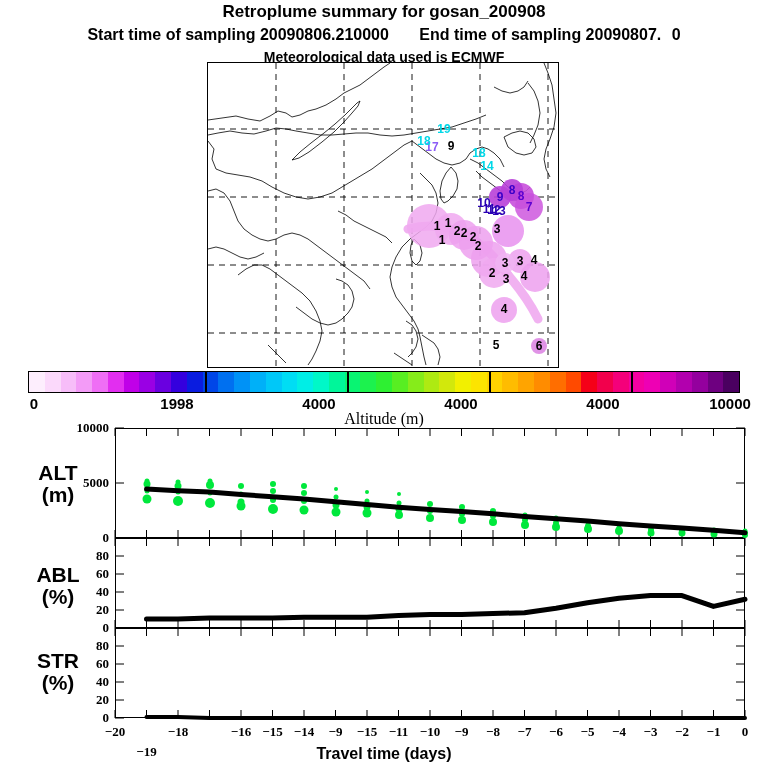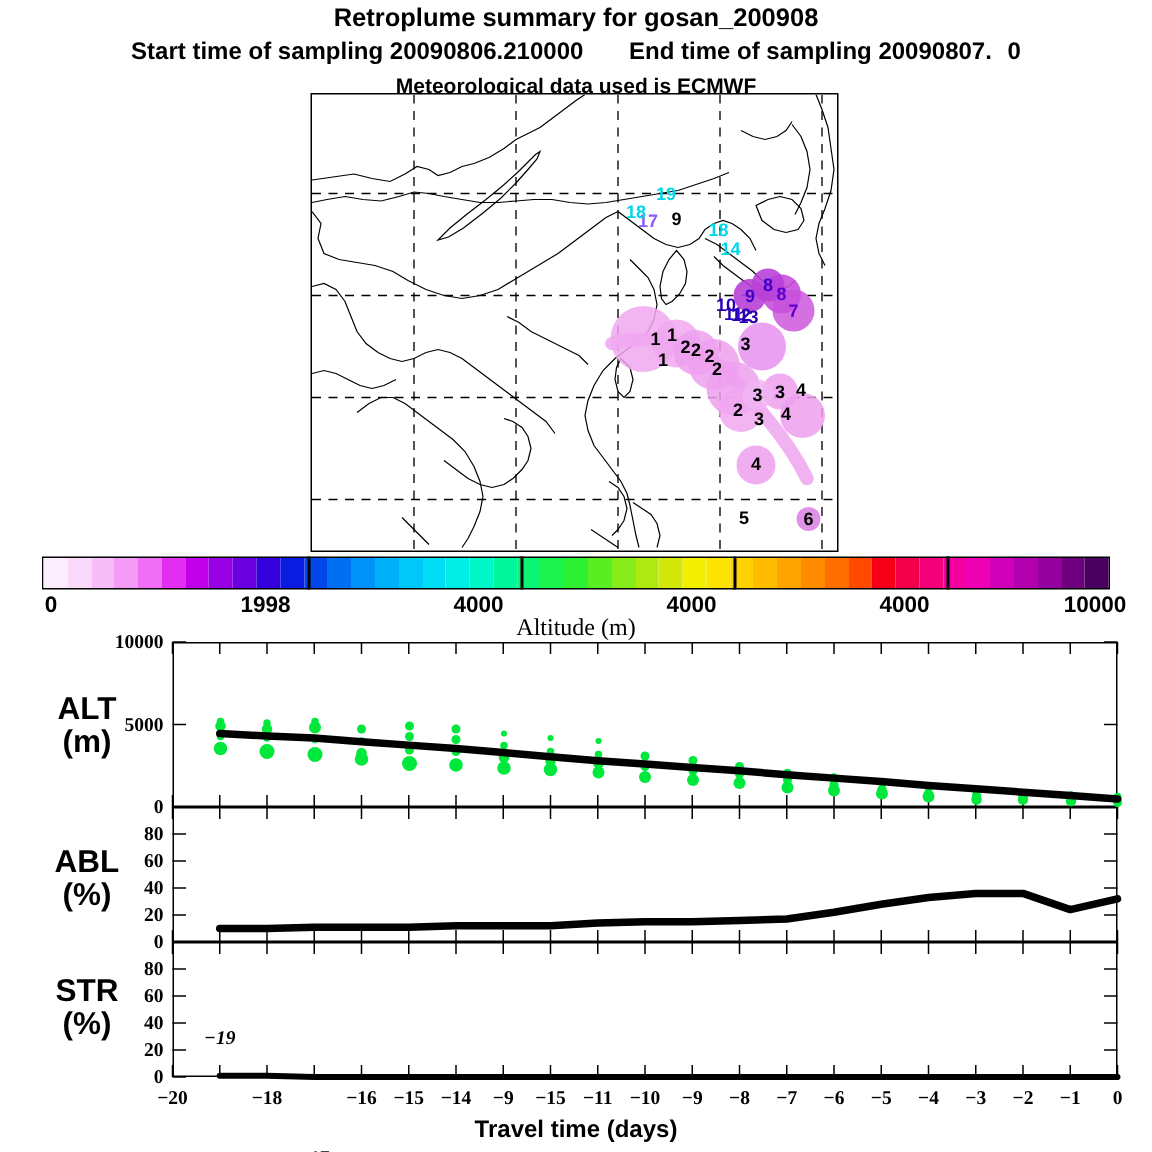--- a/index.html
+++ b/index.html
@@ -517,21 +517,21 @@
 <svg width="768" height="768" style="position: absolute; left: 0px; top: 0px; pointer-events: none;">
     <path d="M146.5,489.05 L178,490.7 L209.5,492.02 L241,494.55 L272.5,496.75 L304,498.95 L335.5,501.7 L367,504.45 L398.5,507.2 L430,509.4 L461.5,511.6 L493,513.8 L524.5,516.55 L556,518.75 L587.5,520.95 L619,523.7 L650.5,525.9 L682,528.1 L713.5,530.3 L745,532.72" stroke="#000" stroke-width="5" fill="none" stroke-linejoin="round" stroke-linecap="round"></path>
   </svg>
 <svg width="768" height="768" style="position: absolute; left: 0px; top: 0px; pointer-events: none;">
     <path d="M146.5,619 L178,619 L209.5,618.1 L241,618.1 L272.5,618.1 L304,617.2 L335.5,617.2 L367,617.2 L398.5,615.4 L430,614.5 L461.5,614.5 L493,613.6 L524.5,612.7 L556,608.2 L587.5,602.8 L619,598.3 L650.5,595.6 L682,595.6 L713.5,606.4 L745,599.2" stroke="#000" stroke-width="5" fill="none" stroke-linejoin="round" stroke-linecap="round"></path>
   </svg>
 <svg width="768" height="768" style="position: absolute; left: 0px; top: 0px; pointer-events: none;">
     <path d="M146.5,717.1 L178,717.1 L209.5,718 L241,718 L272.5,718 L304,718 L335.5,718 L367,718 L398.5,718 L430,718 L461.5,718 L493,718 L524.5,718 L556,718 L587.5,718 L619,718 L650.5,718 L682,718 L713.5,718 L745,718" stroke="#000" stroke-width="4" fill="none" stroke-linejoin="round" stroke-linecap="round"></path>
   </svg>
 <div class="xlab" style="left: 115px; top: 724px;">−20</div>
-<div class="xlab" style="left: 146.5px; top: 684px; font-style: italic;">−19</div>
+<div class="xlab" style="left: 146.5px; top: 744px;">−19</div>
 <div class="xlab" style="left: 178px; top: 724px;">−18</div>
 <div class="xlab" style="left: 209.5px; top: 724px; margin-top: 40px;">−17</div>
 <div class="xlab" style="left: 241px; top: 724px;">−16</div>
 <div class="xlab" style="left: 272.5px; top: 724px;">−15</div>
 <div class="xlab" style="left: 304px; top: 724px;">−14</div>
 <div class="xlab" style="left: 335.5px; top: 724px;">−9</div>
 <div class="xlab" style="left: 367px; top: 724px;">−15</div>
 <div class="xlab" style="left: 398.5px; top: 724px;">−11</div>
 <div class="xlab" style="left: 430px; top: 724px;">−10</div>
 <div class="xlab" style="left: 461.5px; top: 724px;">−9</div>

